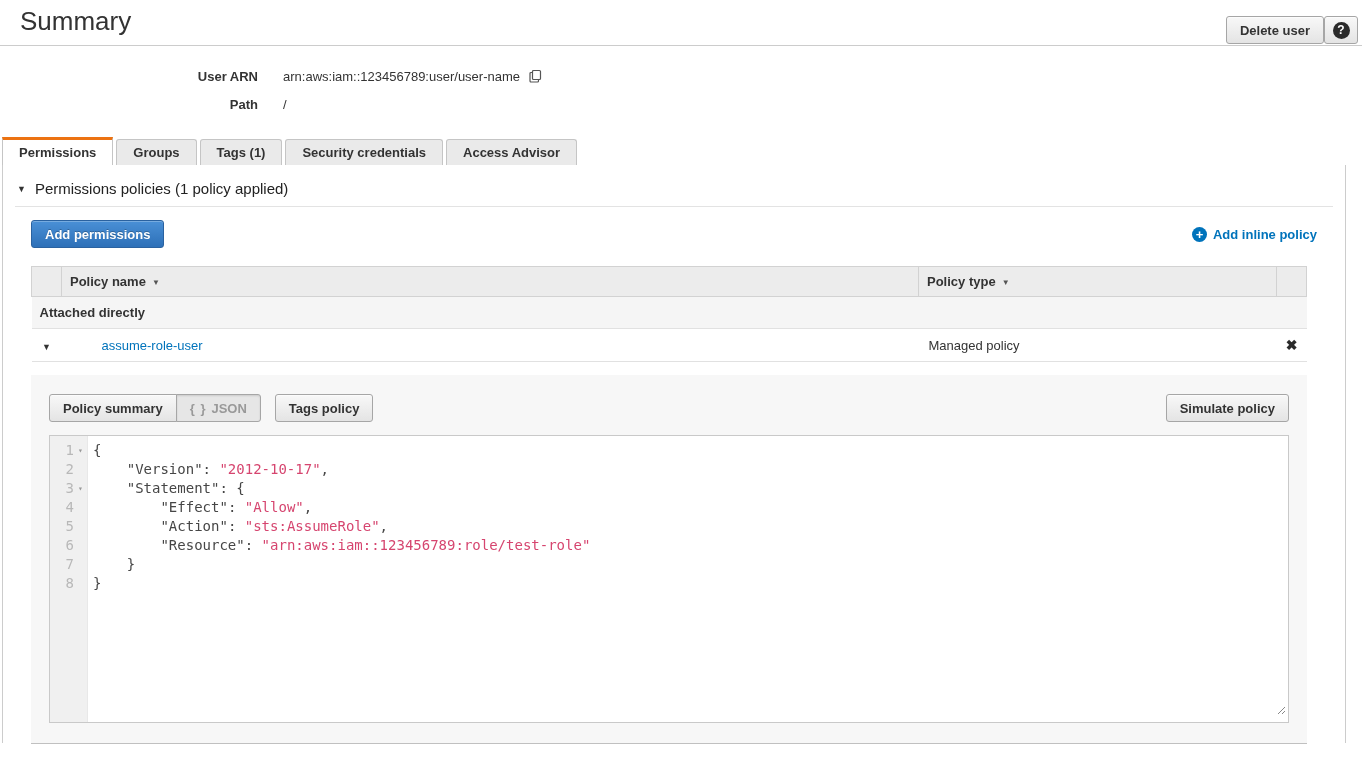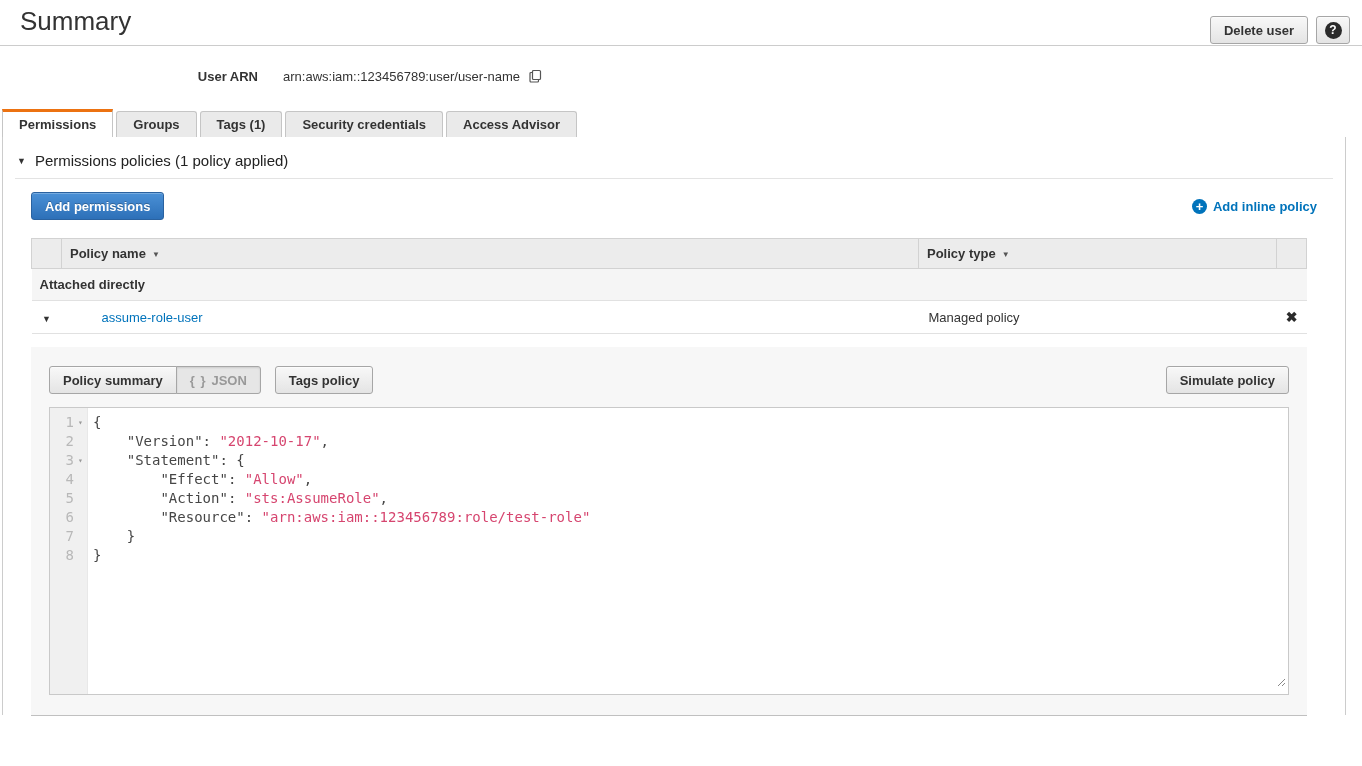--- a/index.html
+++ b/index.html
@@ -2,21 +2,21 @@
 <html><head>
 <meta charset="utf-8">
 <style>
   * { margin:0; padding:0; box-sizing:border-box; }
   html,body { width:1362px; height:766px; overflow:hidden; background:#fff;
     font-family:"Liberation Sans", sans-serif; color:#333; }
 
   
   .page-header { position:relative; height:46px; border-bottom:1px solid #ccc; }
   .page-title { position:absolute; left:20px; top:6px; font-size:26px; font-weight:400; color:#333; }
-  .header-actions { position:absolute; right:12px; top:16px; display:flex; gap:8px; }
+  .header-actions { position:absolute; right:4px; top:16px; display:flex; }
   .btn { display:inline-flex; align-items:center; justify-content:center;
     background:linear-gradient(#f8f8f8,#e4e4e4); border:1px solid #a6a6a6; border-radius:3px;
     font-size:13px; font-weight:bold; color:#333; padding:5px 13px; height:28px; cursor:pointer;
     box-shadow:0 1px 0 rgba(255,255,255,.6) inset; }
   .btn-help { width:34px; padding:0; }
   .help-circle { width:17px; height:17px; border-radius:50%; background:#2b2b2b; color:#fff;
     font-size:12px; font-weight:bold; display:flex; align-items:center; justify-content:center; }
 
   
   .meta { padding-top:16px; padding-bottom:4px; }
@@ -109,20 +109,26 @@
     <div class="meta-label">User ARN</div>
     <div class="meta-value">
       <span>arn:aws:iam::123456789:user/user-name</span>
       <span class="copy-icon">
         <svg width="15" height="15" viewBox="0 0 15 15" fill="none" stroke="#555" stroke-width="1.2">
           <rect x="4.5" y="1.5" width="8" height="9" rx="1"></rect>
           <path d="M10.5 10.5 v1.5 a1 1 0 0 1 -1 1 h-6.5 a1 1 0 0 1 -1 -1 v-7.5 a1 1 0 0 1 1 -1 h1.5"></path>
         </svg>
       </span>
     </div>
+  </div>
+  <div class="meta-row">
+    <div class="meta-label">Path</div>
+    <div class="meta-value">
+        <span>/</span>
+      </div>
   </div>
 </div>
 
 <div class="tabs">
   <div class="tab active">Permissions</div>
   <div class="tab">Groups</div>
   <div class="tab">Tags (1)</div>
   <div class="tab">Security credentials</div>
   <div class="tab">Access Advisor</div>
 </div>

